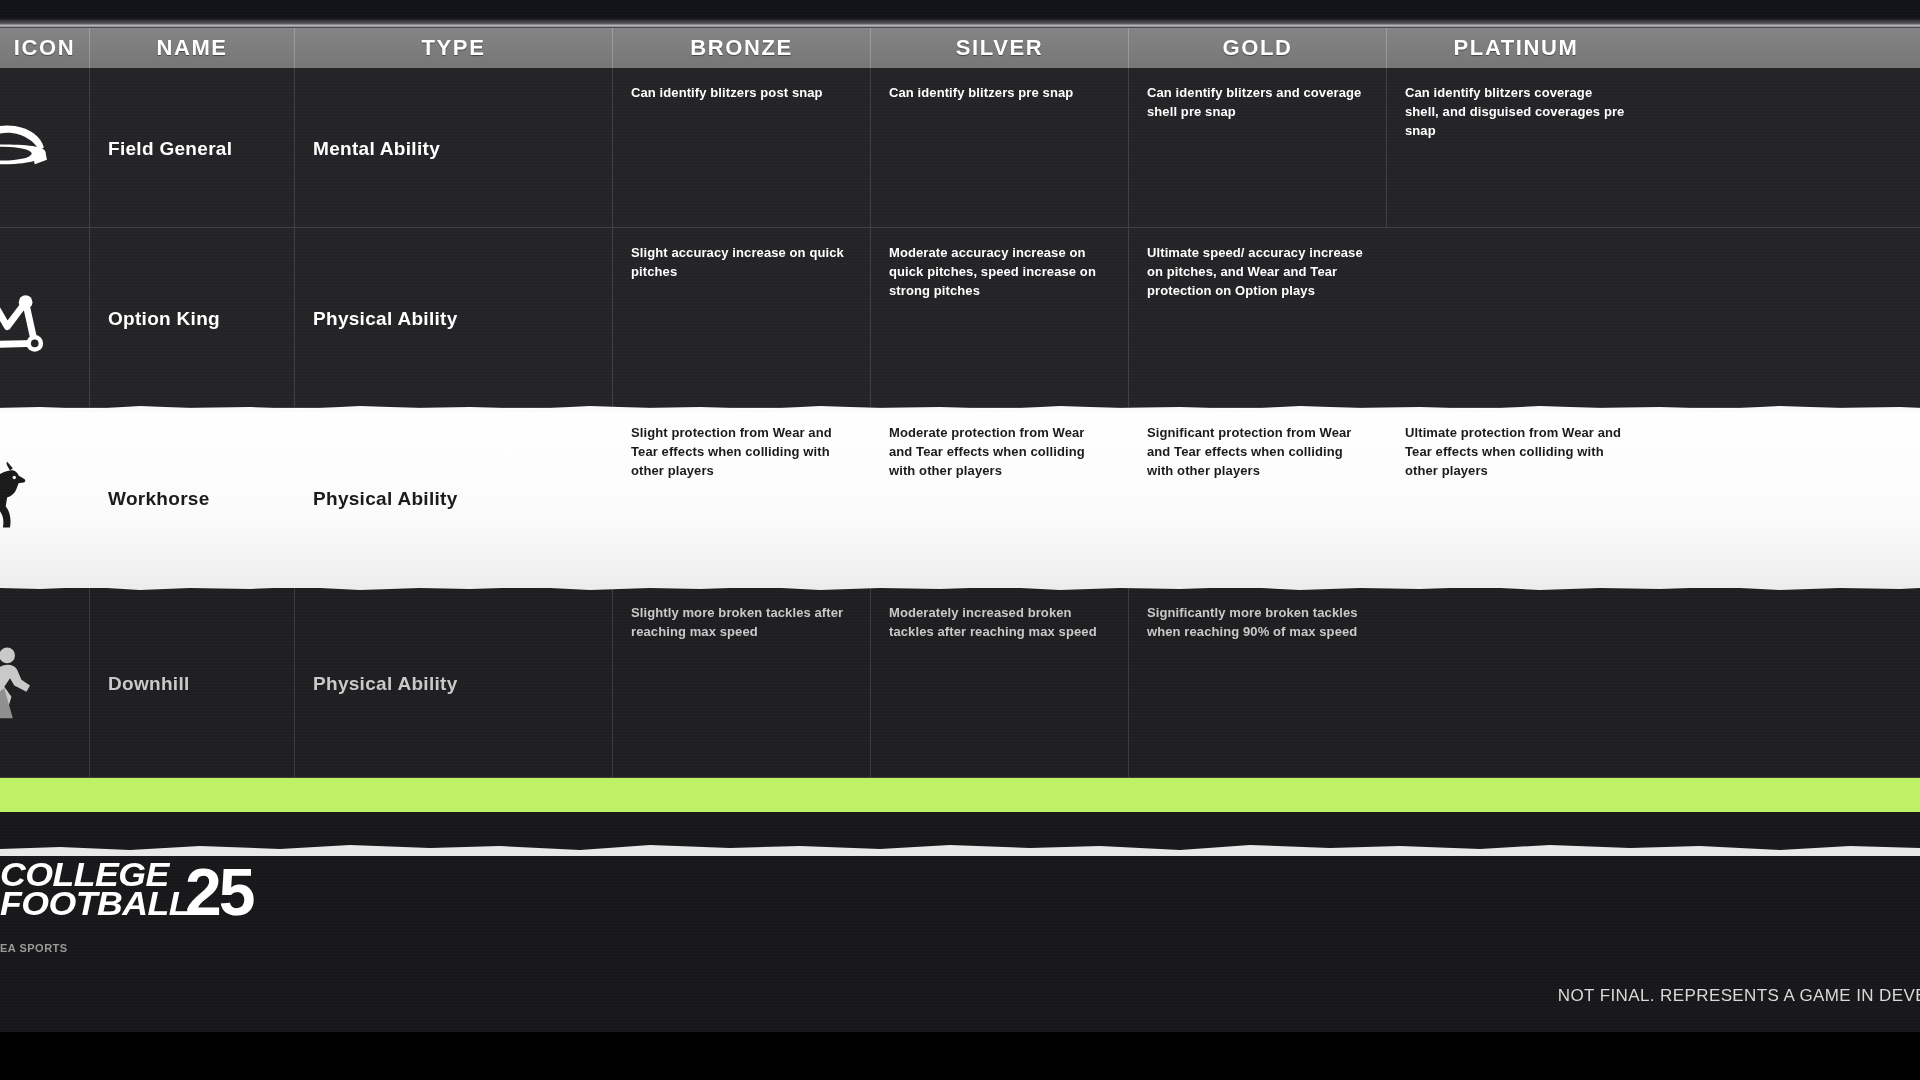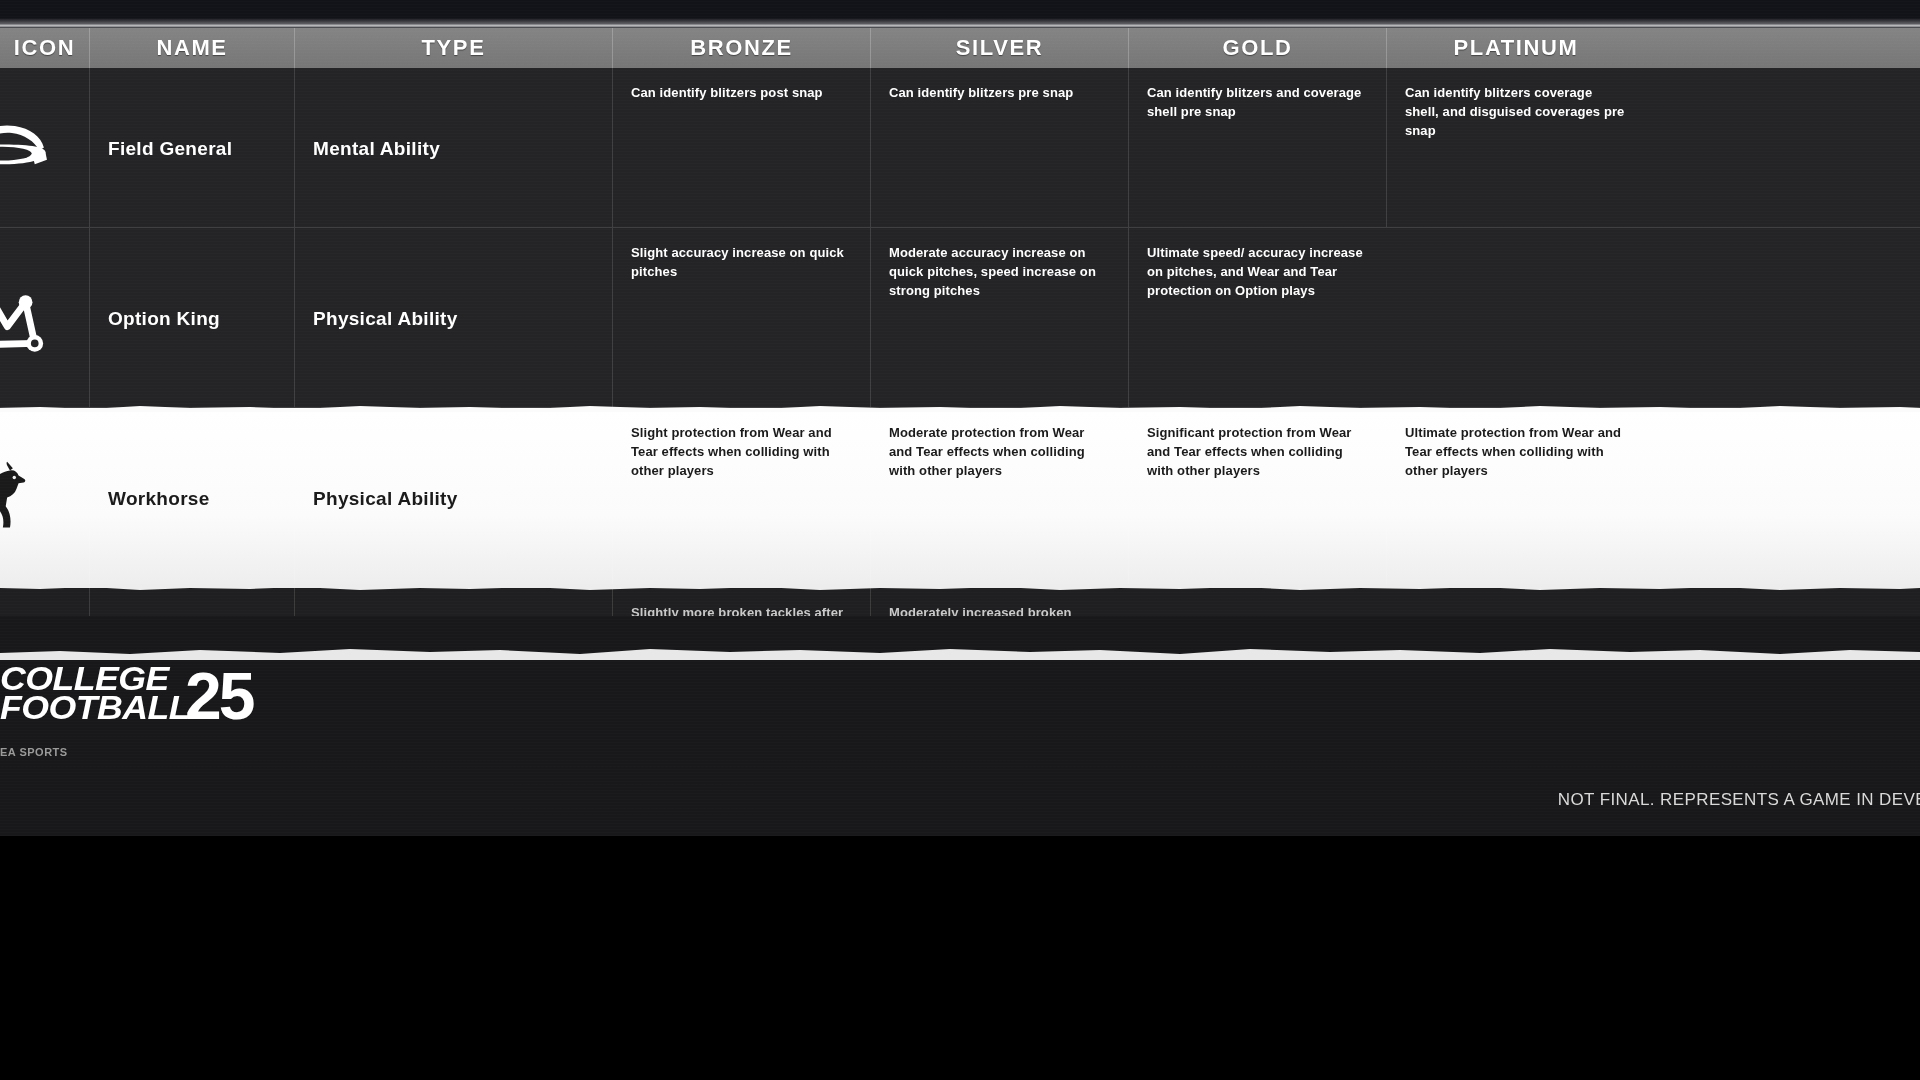--- a/index.html
+++ b/index.html
@@ -10,21 +10,21 @@
   body {
     width: 1920px;
     height: 1080px;
     overflow: hidden;
     font-family: "Liberation Sans", sans-serif;
   }
 
   .screen {
     position: relative;
     width: 1920px;
-    height: 836px;
+    height: 1032px;
     background: #bef264;
     overflow: hidden;
   }
 
   
   .top-band {
     position: absolute;
     left: 0; top: 0;
     width: 1920px;
     height: 28px;
@@ -399,20 +399,23 @@
       </div>
       <div class="cell v-center c-type">
         <span class="type-text">Physical Ability</span>
       </div>
       <div class="cell c-tier">
         <span class="desc-text">Slightly more broken tackles after reaching max speed</span>
       </div>
       <div class="cell c-tier">
         <span class="desc-text">Moderately increased broken tackles after reaching max speed</span>
       </div>
+      <div class="cell c-tier">
+        <span class="desc-text">Significantly more broken tackles when reaching 90% of max speed</span>
+      </div>
     </div>
 
   </div>
 
   <div class="footer">
     <svg class="footer-torn" viewBox="0 0 1920 16" preserveAspectRatio="none">
       <path d="M0,16 L0,9 L60,7 L130,10 L200,6 L280,9 L350,5 L430,8 L500,6 L580,10 L650,5 L730,8 L800,6 L880,9 L950,5 L1030,8 L1100,6 L1180,10 L1250,5 L1330,8 L1400,6 L1480,9 L1550,5 L1630,8 L1700,6 L1780,10 L1850,6 L1920,8 L1920,16 Z" fill="#e8e8e8"></path>
     </svg>
 
     <div class="logo">

